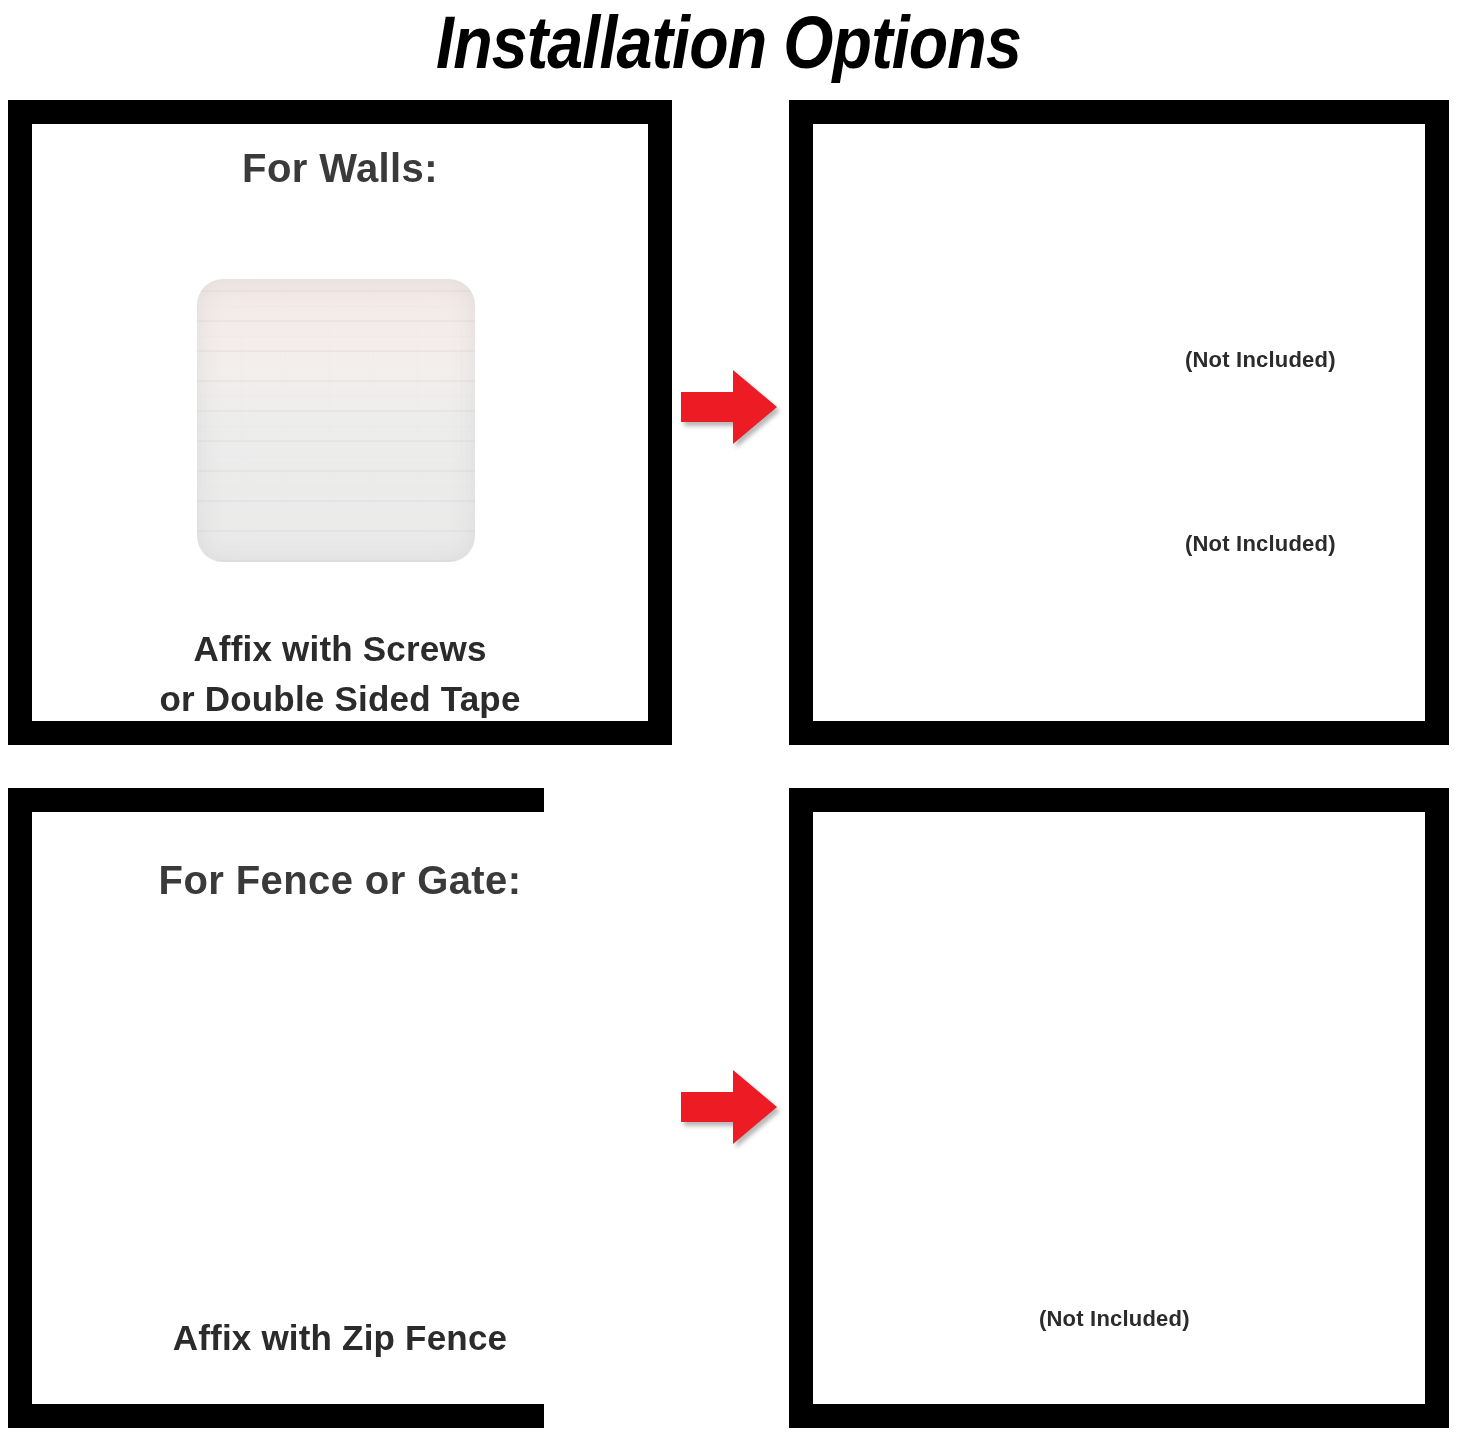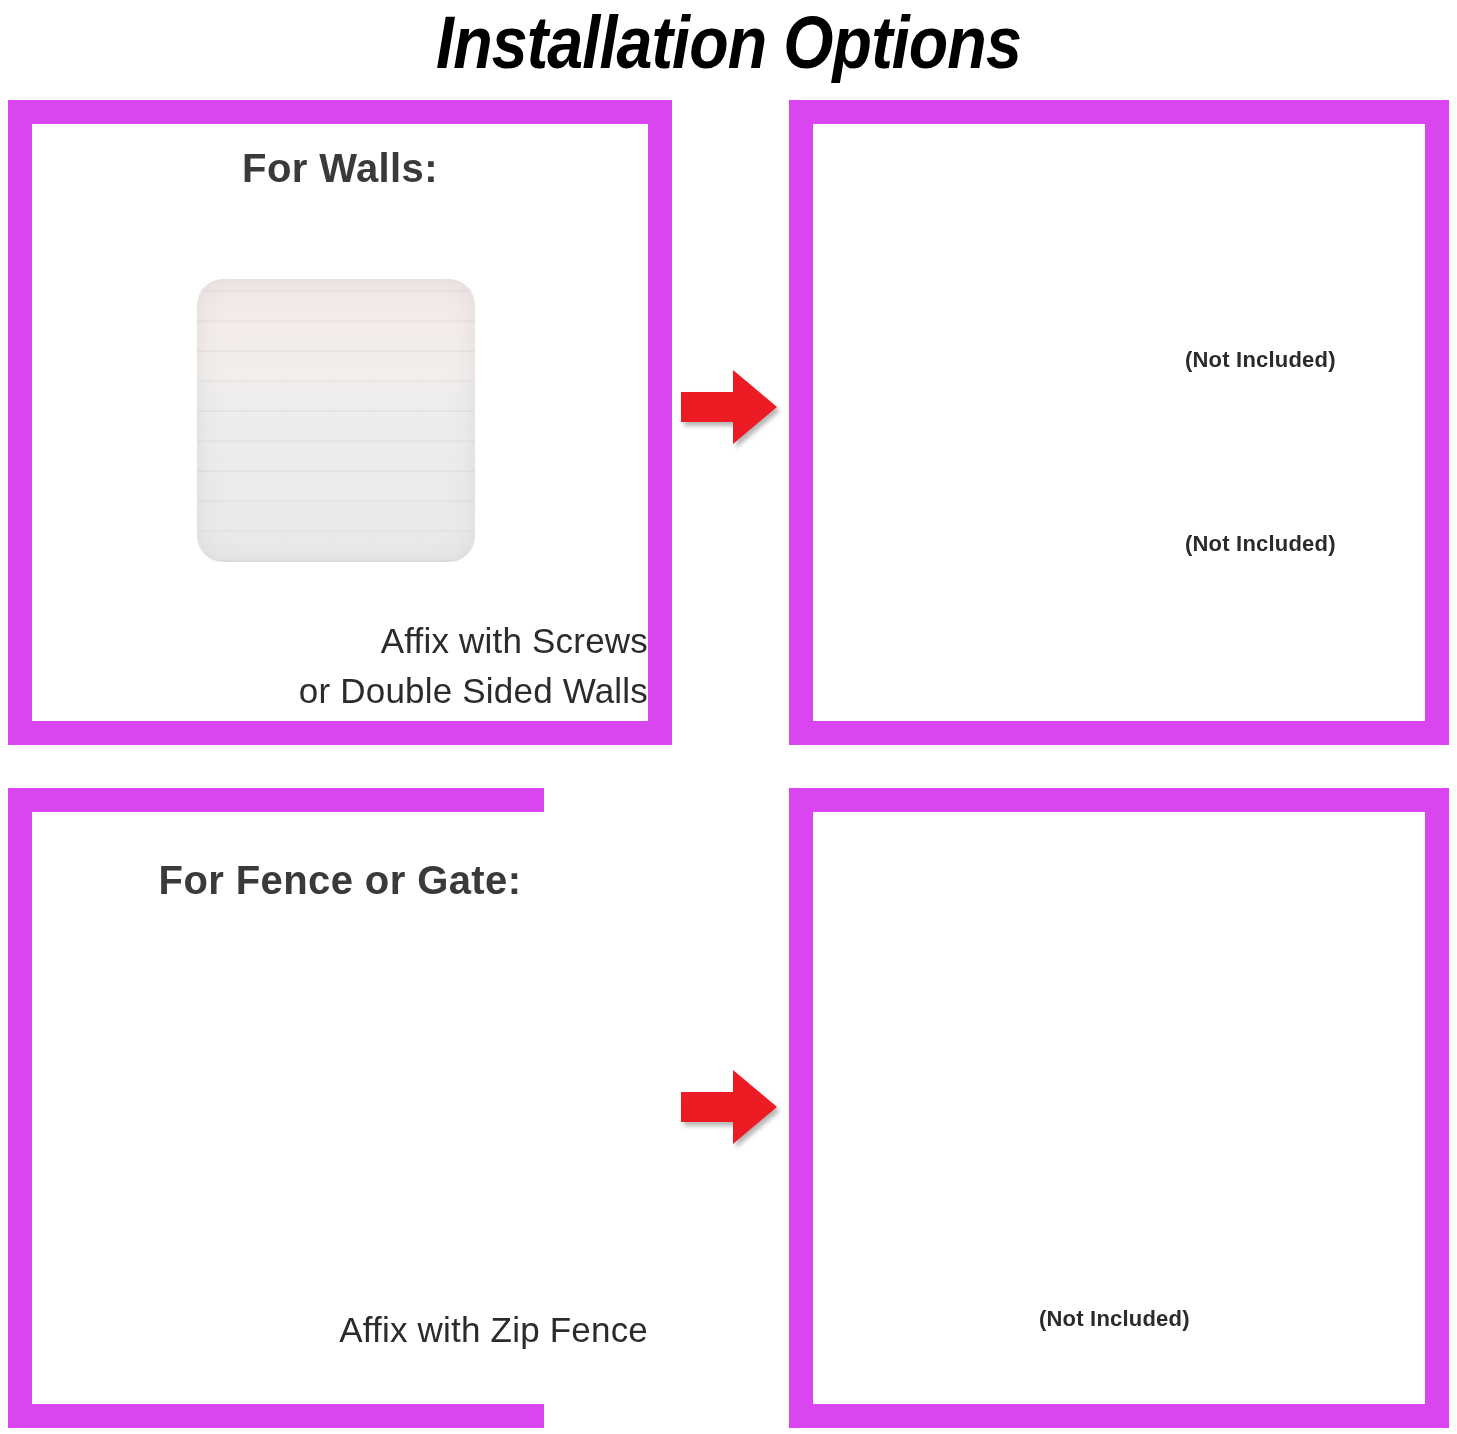--- a/index.html
+++ b/index.html
@@ -30,21 +30,21 @@
     color: #000000;
     line-height: 80px;
     transform: scaleX(0.86);
     transform-origin: center top;
     white-space: nowrap;
   }
 
   
   .panel {
     position: absolute;
-    background: #d946ef;
+    background: #000000;
     box-sizing: border-box;
   }
   .panel-inner {
     position: absolute;
     background: #ffffff;
     overflow: hidden;
   }
 
   #panel-walls        { left: 8px;   top: 100px; width: 664px; height: 645px; }
   #panel-walls .panel-inner  { left: 24px; top: 24px; width: 616px; height: 597px; }
@@ -64,26 +64,27 @@
     left: 0; right: 0;
     text-align: center;
     font-size: 40px;
     font-weight: bold;
     color: #3a3a3a;
     letter-spacing: 0.4px;
   }
   .caption {
     position: absolute;
     left: 0; right: 0;
-    text-align: right;
+    text-align: center;
     font-size: 35px;
-    font-weight: normal;
+    font-weight: bold;
     color: #2b2b2b;
     line-height: 50px;
     letter-spacing: 0.2px;
+    margin-top: 8px;
   }
   .not-included {
     position: absolute;
     font-size: 22px;
     font-weight: bold;
     color: #2b2b2b;
     letter-spacing: 0.2px;
     white-space: nowrap;
   }
 
@@ -134,21 +135,21 @@
 <div class="title">Installation Options</div>
 
 <div class="panel" id="panel-walls">
   <div class="panel-inner">
 
     <div class="panel-heading" style="top:22px;">For Walls:</div>
 
     <div class="wall-swatch"></div>
 
     <div class="caption" style="top:492px;">Affix with Screws</div>
-    <div class="caption" style="top:542px;">or Double Sided Walls</div>
+    <div class="caption" style="top:542px;">or Double Sided Tape</div>
   </div>
 </div>
 
 <svg class="arrow-red" id="arrow-walls" viewBox="0 0 96 78">
   <polygon points="0,24 52,24 52,2 96,39 52,76 52,54 0,54" fill="#ED1B24"></polygon>
 </svg>
 
 <div class="panel" id="panel-hardware">
   <div class="panel-inner">
 

